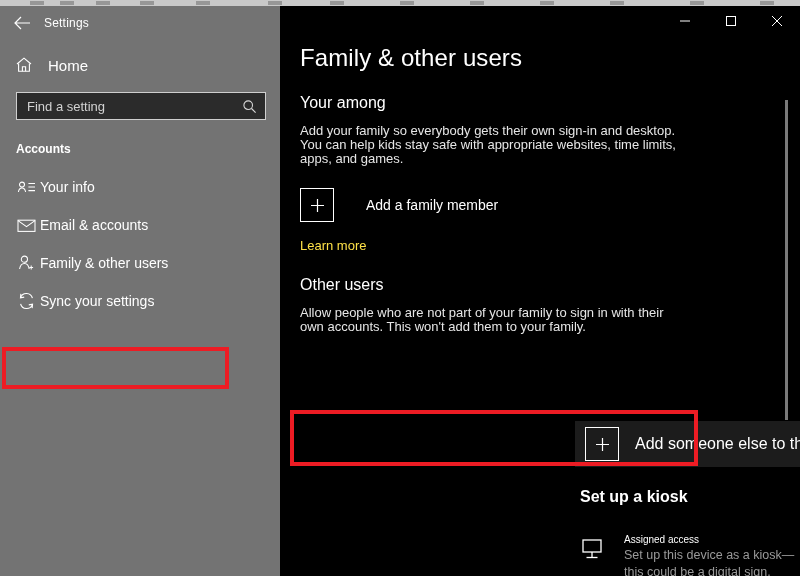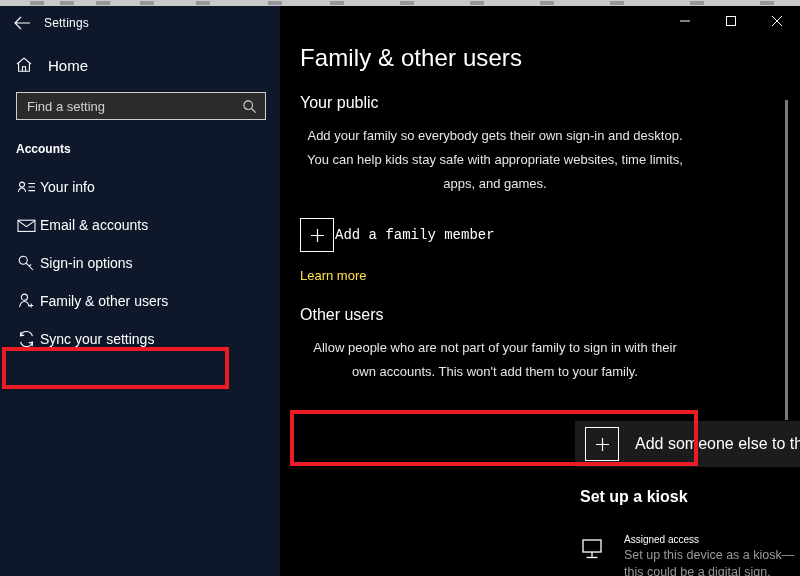--- a/index.html
+++ b/index.html
@@ -35,21 +35,21 @@
     width: 14px;
     background: #8e8e8e;
     opacity: .85;
   }
 
   
   .sidebar {
     position: absolute;
     left: 0; top: 6px;
     width: 280px; height: 570px;
-    background: #0f172a;
+    background: #737373;
     color: #ffffff;
   }
 
   .titlebar-left {
     position: relative;
     height: 34px;
     display: flex;
     align-items: center;
   }
   .back-btn {
@@ -162,36 +162,34 @@
 
   .sub-head {
     font-size: 16px;
     font-weight: normal;
     color: #ffffff;
     margin-top: 22px;
   }
 
   .body-text {
     font-size: 13px;
-    line-height: 24px;
+    line-height: 14px;
     color: #e6e6e6;
     margin-top: 12px;
     max-width: 390px;
-    text-align: center;
   }
 
   .add-row {
     display: flex;
     align-items: center;
-    gap: 1px;
+    gap: 32px;
     margin-top: 16px;
     cursor: pointer;
     width: 360px;
     padding: 6px 0;
-    font-family: Liberation Mono, monospace;
   }
   .plus-box {
     width: 34px; height: 34px;
     border: 1px solid #ffffff;
     display: flex; align-items: center; justify-content: center;
     flex: 0 0 34px;
   }
   .add-row .add-label {
     font-size: 14px;
     color: #ffffff;
@@ -331,30 +329,20 @@
       <div class="nav-item">
         <span class="nav-icon">
           <svg width="19" height="15" viewBox="0 0 19 15">
             <rect x="1" y="2.2" width="17" height="11.2" fill="none" stroke="#fff" stroke-width="1.05"></rect>
             <path d="M1 2.6 L9.5 8.6 L18 2.6" fill="none" stroke="#fff" stroke-width="1.05"></path>
           </svg>
         </span>
         <span class="nav-label">Email &amp; accounts</span>
       </div>
 
-      <div class="nav-item">
-        <span class="nav-icon">
-          <svg width="19" height="18" viewBox="0 0 19 18">
-            <circle cx="6.2" cy="6.2" r="4" fill="none" stroke="#fff" stroke-width="1.05"></circle>
-            <path d="M9.2 9.2 L16 16" fill="none" stroke="#fff" stroke-width="1.05"></path>
-            <path d="M12.2 12.2 L14.1 10.3" fill="none" stroke="#fff" stroke-width="1.05"></path>
-          </svg>
-        </span>
-        <span class="nav-label">Sign-in options</span>
-      </div>
 
 
       <div class="nav-item">
         <span class="nav-icon">
           <svg width="19" height="18" viewBox="0 0 19 18">
             <circle cx="7.4" cy="5.2" r="3.1" fill="none" stroke="#fff" stroke-width="1.05"></circle>
             <path d="M2.6 15 C3.2 10.8 5.2 9.4 7.4 9.4 C9.6 9.4 11.6 10.8 12.2 15" fill="none" stroke="#fff" stroke-width="1.05"></path>
             <path d="M14.2 11.6 V15.4 M12.3 13.5 H16.1" stroke="#fff" stroke-width="1.05" fill="none"></path>
           </svg>
         </span>
@@ -393,21 +381,21 @@
         <svg width="12" height="12" viewBox="0 0 12 12">
           <path d="M1 1 L11 11 M11 1 L1 11" stroke="#ffffff" stroke-width="1"></path>
         </svg>
       </div>
     </div>
 
     <div class="content">
 
       <h1 class="page-title">Family &amp; other users</h1>
 
-      <h2 class="sub-head">Your public</h2>
+      <h2 class="sub-head">Your among</h2>
       <p class="body-text">Add your family so everybody gets their own sign-in and desktop. You can help kids stay safe with appropriate websites, time limits, apps, and games.</p>
 
       <div class="add-row">
         <span class="plus-box">
           <svg width="17" height="17" viewBox="0 0 17 17">
             <path d="M8.5 2 V15 M2 8.5 H15" stroke="#ffffff" stroke-width="1.2"></path>
           </svg>
         </span>
         <span class="add-label">Add a family member</span>
       </div>

